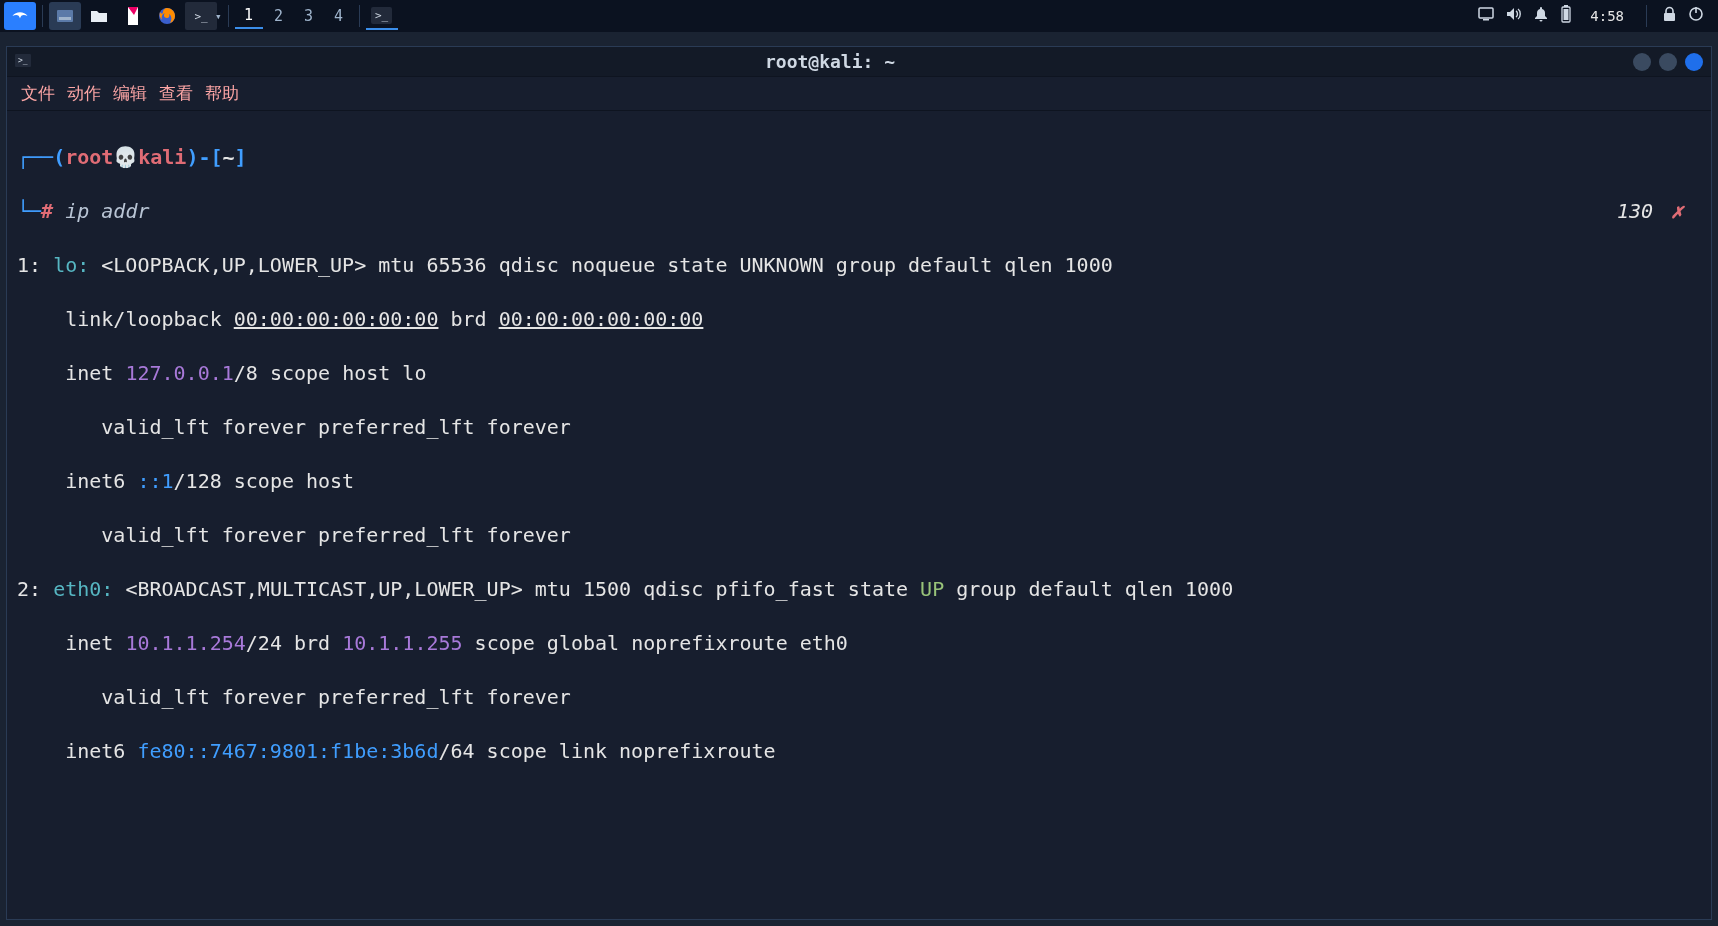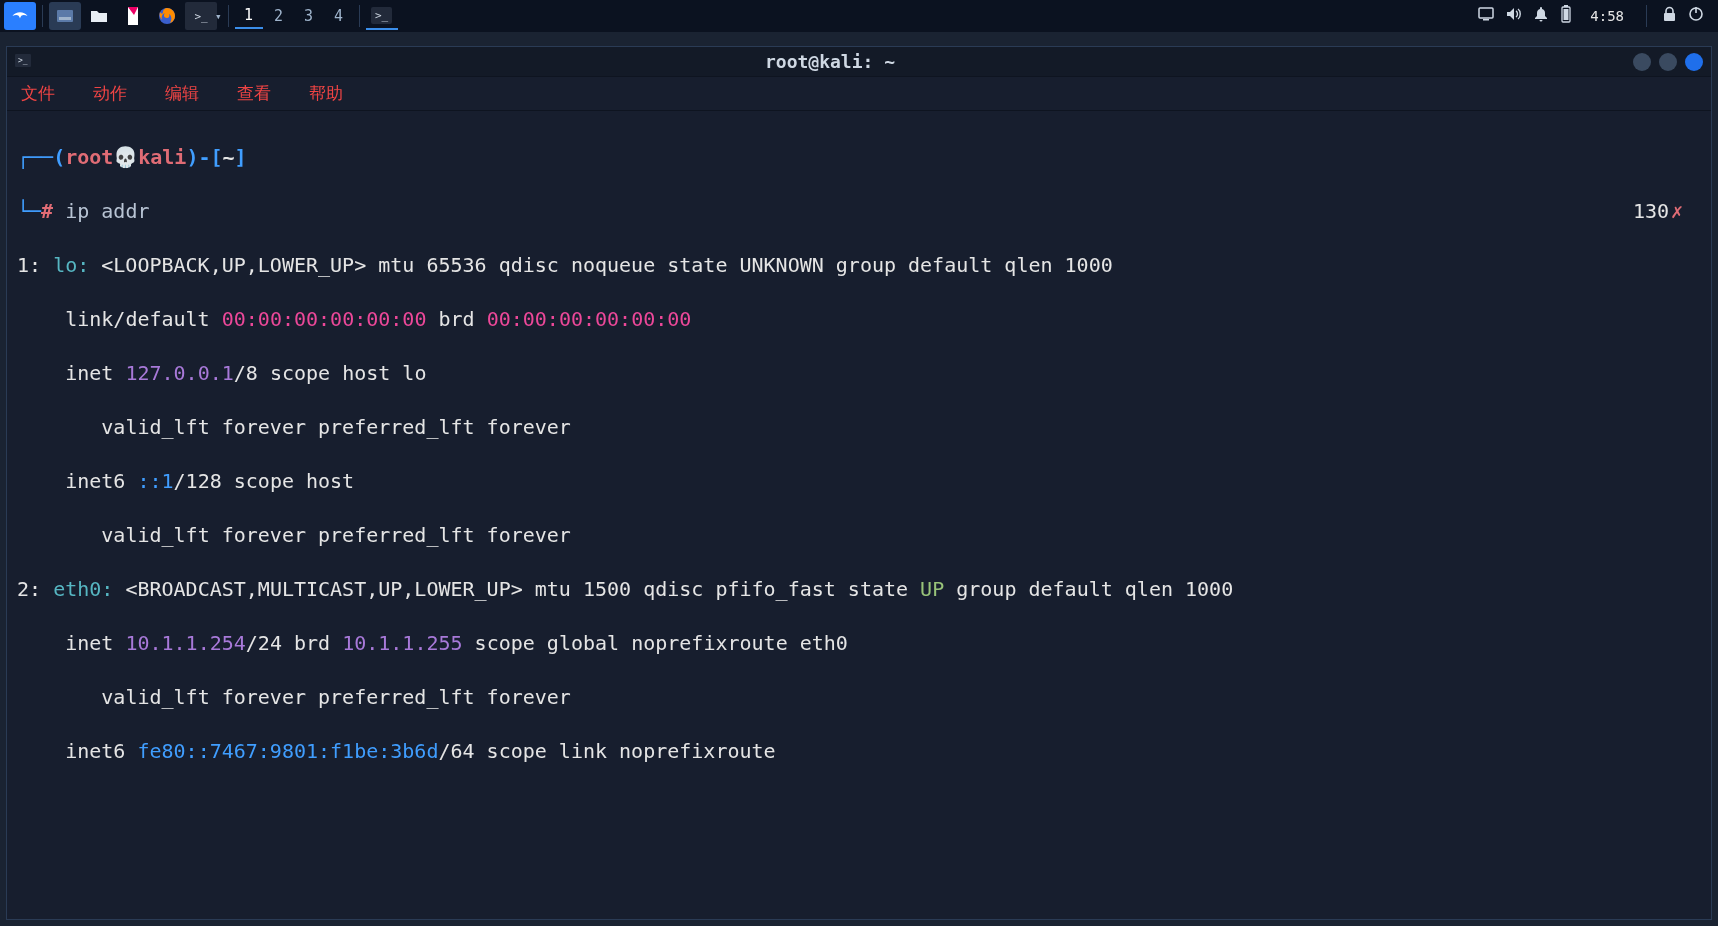--- a/index.html
+++ b/index.html
@@ -47,45 +47,45 @@
     border-bottom:1px solid #0e1420;
   }
   .titlebar .tico { width:20px; color:#cfd8e3; font-size:13px; }
   .titlebar .title { flex:1; text-align:center; color:#cfd8e3; font-size:18px; font-weight:600; }
   .titlebar .wbtn { width:18px; height:18px; border-radius:50%; margin-left:8px; cursor:pointer; }
   .wbtn.min { background:#3a4a60; }
   .wbtn.max { background:#3a4a60; }
   .wbtn.close { background:#1f6feb; }
 
   .menubar {
-    height:34px; display:flex; align-items:center; gap:38px;
-    padding:0 14px; color:#ef4444; font-size:17px;
+    height:34px; display:flex; align-items:center; gap:12px;
+    padding:0 14px; color:#fca5a5; font-size:17px;
     font-family:Liberation Sans, sans-serif;
     border-bottom:1px solid #0e1420;
   }
   .menubar span { cursor:pointer; }
 
   .term {
     flex:1; padding:6px 10px 10px 10px;
     font-size:20px; line-height:1.35;
     white-space:pre-wrap;
     overflow:auto;
     position:relative;
   }
   .term .row { display:block; }
   .c-blue   { color:#409eff; }
   .c-red    { color:#e06c75; }
   .c-cyan   { color:#56b6c2; }
   .c-white  { color:#e5e5e5; }
   .c-gray   { color:#b8c4d4; }
-  .c-orange { color:#ec4899; }
+  .c-orange { color:#e5e5e5;text-decoration:underline; }
   .c-purple { color:#a879d9; }
   .c-green  { color:#98c379;text-align:right; }
   .bold { font-weight:700; }
-  .exitcode { position:absolute; right:32px; color:#e5e5e5; }
+  .exitcode { position:absolute; right:48px; color:#e5e5e5; }
   .exitx { position:absolute; right:18px; color:#e06c75; font-weight:700; }
 
   .scrollbar-track {
     position:absolute; right:0; top:0; bottom:0; width:12px;
   }
 
   .taskbar .tb-active-app {
     width:32px; height:28px; display:flex; align-items:center; justify-content:center;
     border-bottom:2px solid #3b8eea;
   }
@@ -196,23 +196,23 @@
   <div class="menubar">
     <span>文件</span>
     <span>动作</span>
     <span>编辑</span>
     <span>查看</span>
     <span>帮助</span>
   </div>
 
   <div class="term">
 <span class="row"><span class="c-blue bold">┌──</span><span class="c-blue bold">(</span><span class="c-red bold">root</span><span>💀</span><span class="c-red bold">kali</span><span class="c-blue bold">)-</span><span class="c-blue bold">[</span><span class="c-white bold">~</span><span class="c-blue bold">]</span></span>
-<span class="row" style="position:relative;"><span class="c-blue bold">└─</span><span class="c-red bold">#</span><span> </span><span class="c-gray">ip addr</span><span class="exitcode">130</span><span class="exitx">✗</span></span>
+<span class="row" style="position:relative;font-style:italic;"><span class="c-blue bold">└─</span><span class="c-red bold">#</span><span> </span><span class="c-gray">ip addr</span><span class="exitcode">130</span><span class="exitx">✗</span></span>
 <span class="row"><span class="c-white">1: </span><span class="c-cyan">lo:</span><span class="c-white"> &lt;LOOPBACK,UP,LOWER_UP&gt; mtu 65536 qdisc noqueue state UNKNOWN group default qlen 1000</span></span>
-<span class="row"><span class="c-white">    link/default </span><span class="c-orange">00:00:00:00:00:00</span><span class="c-white"> brd </span><span class="c-orange">00:00:00:00:00:00</span></span>
+<span class="row"><span class="c-white">    link/loopback </span><span class="c-orange">00:00:00:00:00:00</span><span class="c-white"> brd </span><span class="c-orange">00:00:00:00:00:00</span></span>
 <span class="row"><span class="c-white">    inet </span><span class="c-purple">127.0.0.1</span><span class="c-white">/8 scope host lo</span></span>
 <span class="row"><span class="c-white">       valid_lft forever preferred_lft forever</span></span>
 <span class="row"><span class="c-white">    inet6 </span><span class="c-blue">::1</span><span class="c-white">/128 scope host </span></span>
 <span class="row"><span class="c-white">       valid_lft forever preferred_lft forever</span></span>
 <span class="row"><span class="c-white">2: </span><span class="c-cyan">eth0:</span><span class="c-white"> &lt;BROADCAST,MULTICAST,UP,LOWER_UP&gt; mtu 1500 qdisc pfifo_fast state </span><span class="c-green">UP</span><span class="c-white"> group default qlen 1000</span></span>
 <span class="row"><span class="c-white">    inet </span><span class="c-purple">10.1.1.254</span><span class="c-white">/24 brd </span><span class="c-purple">10.1.1.255</span><span class="c-white"> scope global noprefixroute eth0</span></span>
 <span class="row"><span class="c-white">       valid_lft forever preferred_lft forever</span></span>
 <span class="row"><span class="c-white">    inet6 </span><span class="c-blue">fe80::7467:9801:f1be:3b6d</span><span class="c-white">/64 scope link noprefixroute </span></span>
 
 

